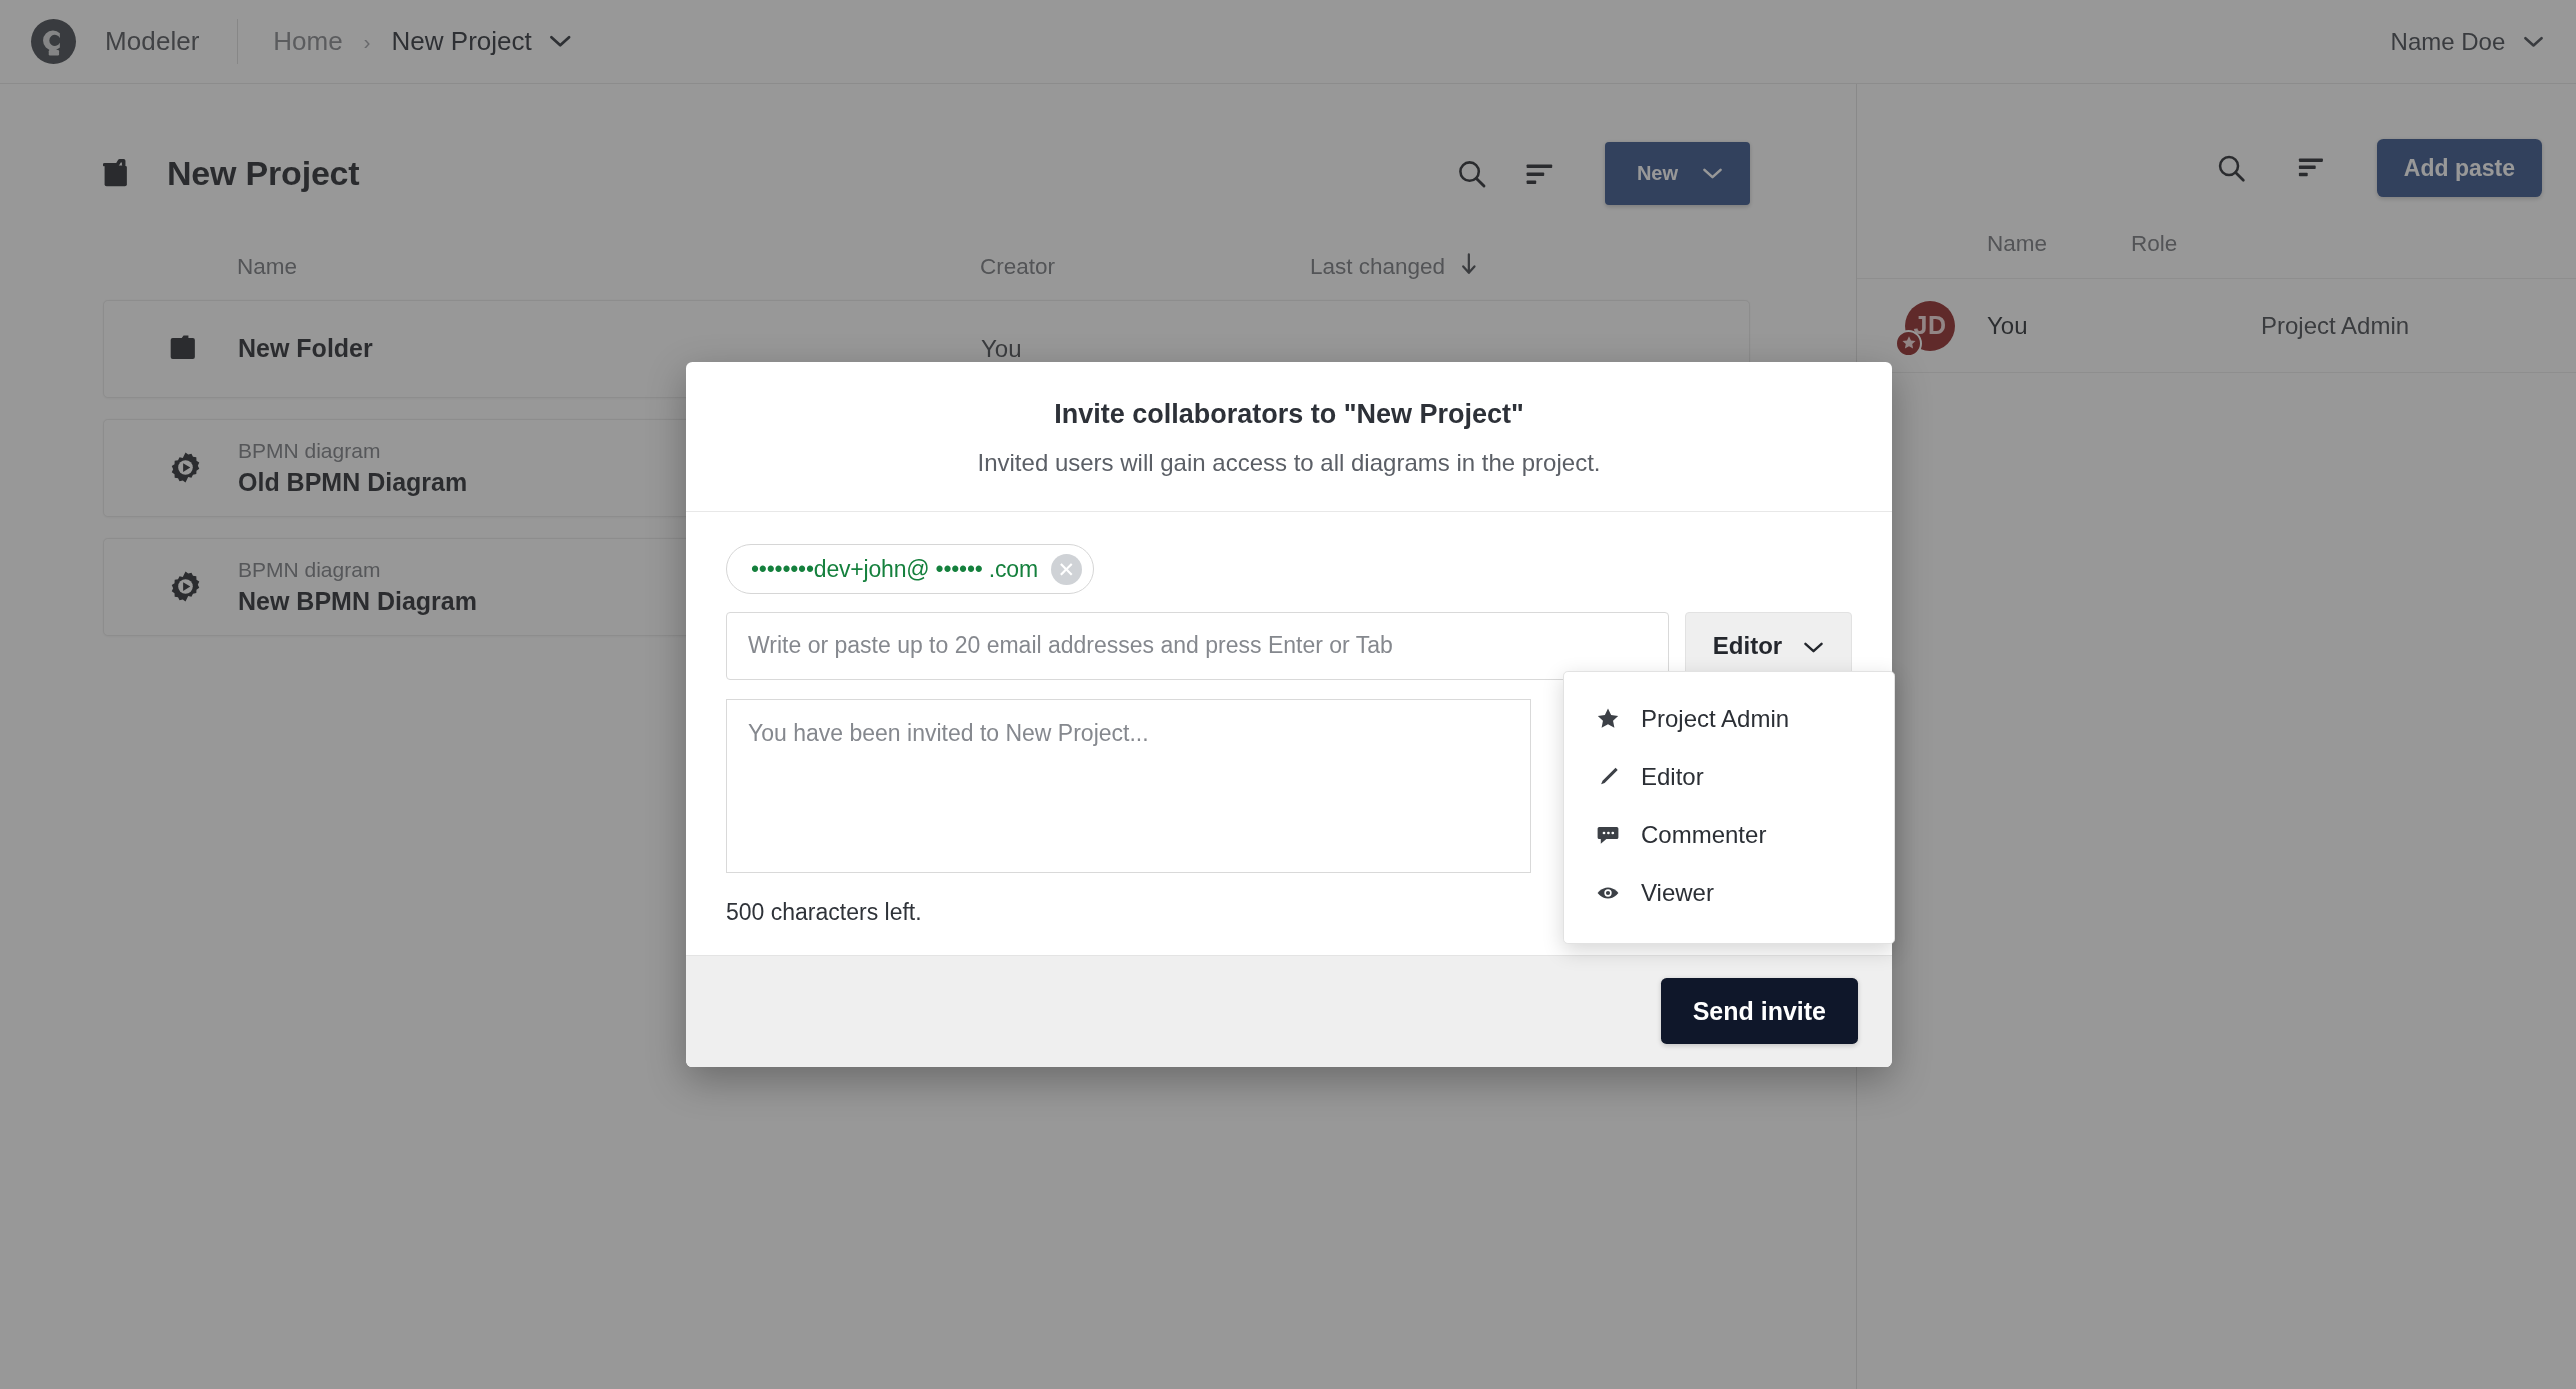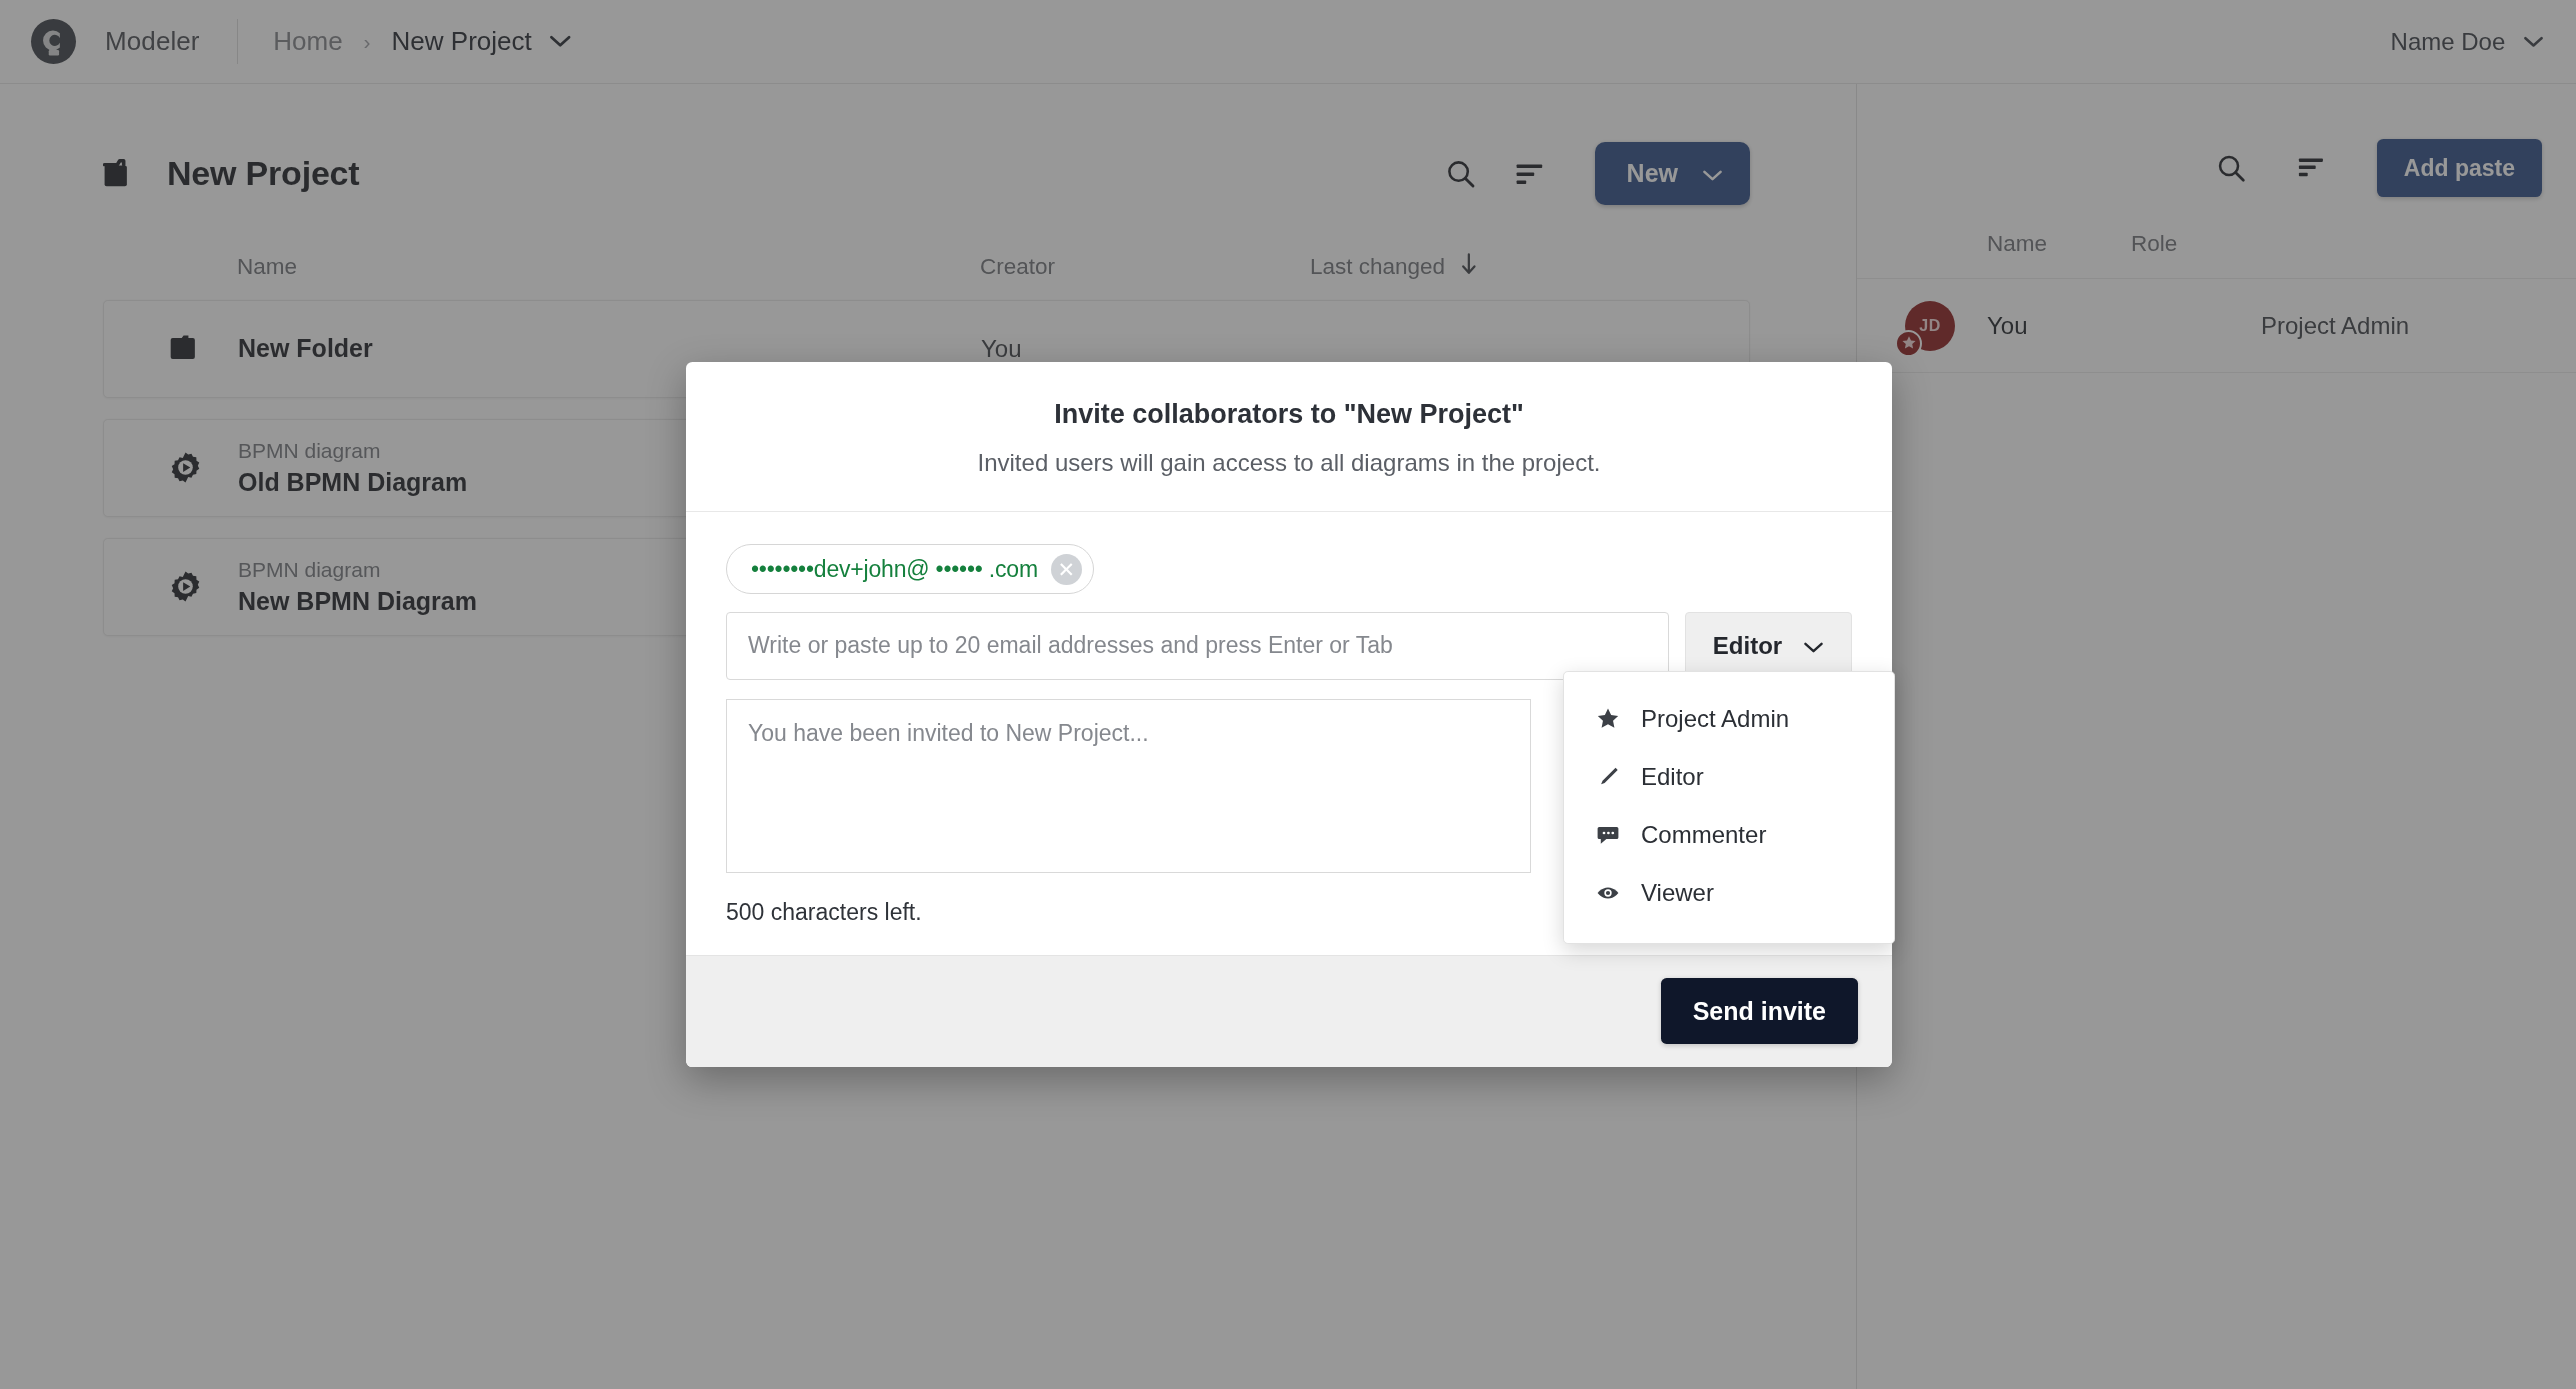--- a/index.html
+++ b/index.html
@@ -76,23 +76,23 @@
   .proj-actions { margin-left: auto; display: flex; align-items: center; gap: 0; }
   .icon-btn {
     width: 58px; height: 58px; display: flex; align-items: center; justify-content: center;
     background: none; border: none; cursor: pointer;
   }
   .icon-btn + .icon-btn { margin-left: 11.3px; }
   .btn-primary-dark {
     margin-left: 35px;
     background: #2a4a85;
     color: #ffffff;
-    border: none; border-radius: 10px;
+    border: none; border-radius: 4px;
     height: 63px; padding: 0 27px 0 32px;
-    font-size: 25px; font-weight: 700;
+    font-size: 20px; font-weight: 700;
     display: flex; align-items: center; gap: 24px; cursor: pointer;
     box-shadow: 0 1.6px 4px rgba(0,0,0,.22);
   }
 
   
   .table-head {
     display: flex; align-items: center;
     padding: 47px 106px 17.7px 103px;
     font-size: 22.5px; color: #6f7277;
   }
@@ -154,21 +154,21 @@
   .sb-col-role { flex: 1 1 auto; }
   .sb-row {
     display: flex; align-items: center; height: 95px;
     border-top: 1.6px solid #eaeaea; border-bottom: 1.6px solid #eaeaea;
   }
   .avatar-wrap { flex: 0 0 130px; display:flex; align-items:center; justify-content:center; padding-left: 16px; }
   .avatar {
     position: relative; width: 50px; height: 50px; border-radius: 50%;
     background: #8b1a1a; color: #f3d7d7;
     display: flex; align-items: center; justify-content: center;
-    font-size: 16px; font-weight: 700; letter-spacing: 0.4px;
+    font-size: 25px; font-weight: 700; letter-spacing: 0.4px;
   }
   .avatar-badge {
     position: absolute; left: -9.7px; bottom: -6.4px;
     width: 27px; height: 27px; border-radius: 50%;
     background: #8b1a1a; border: 2.4px solid #ffffff;
     display: flex; align-items: center; justify-content: center;
   }
   .sb-row-name { flex: 0 0 274px; font-size: 24px; color: #1d2126; }
   .sb-row-role { flex: 1 1 auto; font-size: 24px; color: #3c3f45; }
 

